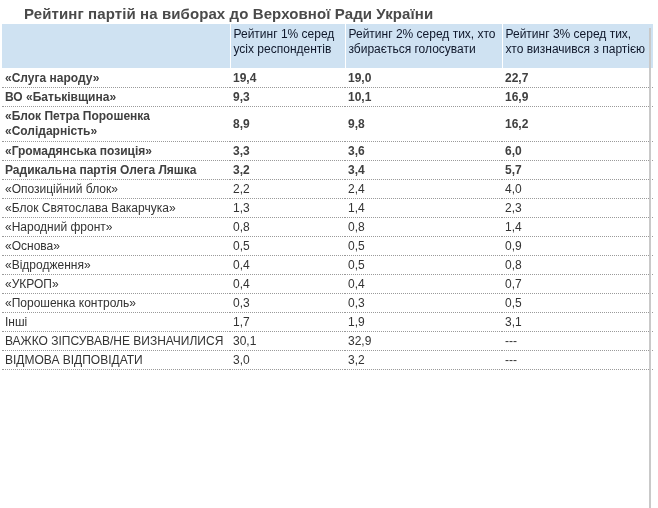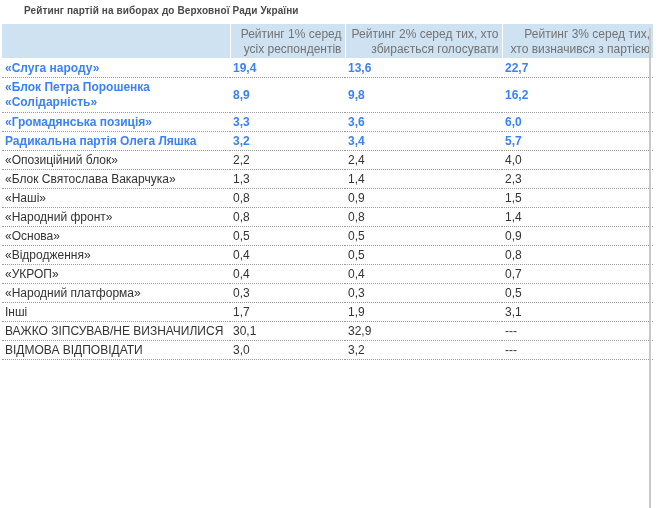--- a/index.html
+++ b/index.html
@@ -1,26 +1,26 @@
 <!DOCTYPE html>
 <html><head>
   <meta charset="utf-8">
   <style>
     html, body { margin: 0; padding: 0; background: #ffffff; }
     body { width: 658px; height: 508px; overflow: hidden; font-family: "Liberation Sans", sans-serif; color: #222; }
     .wrap { position: relative; width: 652px; padding-left: 2px; }
-    .title { font-family: "Liberation Sans", sans-serif; font-weight: bold; font-size: 10px; color: #4a4a4a; padding: 5px 0 0 22px; height: 24px; box-sizing: border-box; letter-spacing: 0.1px; }
+    .title { font-family: "Liberation Sans", sans-serif; font-weight: bold; font-size: 15px; color: #4a4a4a; padding: 5px 0 0 22px; height: 24px; box-sizing: border-box; letter-spacing: 0.1px; }
     .shadow { position: absolute; right: 3px; top: 28px; width: 2px; height: 480px; background: #c9c9c9; }
     table { border-collapse: collapse; width: 651px; table-layout: fixed; font-size: 12px; }
-    thead th { background: #cfe2f2; font-weight: normal; text-align: right; vertical-align: bottom; padding: 1px 3px 1px 3px; line-height: 15px; color: #737373; border-left: 1px solid #ffffff; height: 32px; }
+    thead th { background: #cfe2f2; font-weight: normal; text-align: left; vertical-align: bottom; padding: 1px 3px 11px 3px; line-height: 15px; color: #0f172a; border-left: 1px solid #ffffff; height: 32px; }
     thead th:first-child { border-left: none; }
     tbody td { padding: 0 3px; line-height: 15px; height: 18px; border-bottom: 1px dotted #9a9a9a; color: #333; vertical-align: middle; }
     tbody tr:first-child td { border-top: 1px solid #ffffff; }
     tbody tr.tall td { height: 34px; }
-    tbody tr.bold td { font-weight: bold; color: #3b82f6; }
+    tbody tr.bold td { font-weight: bold; color: #404040; }
     col.c0 { width: 228px; }
     col.c1 { width: 115px; }
     col.c2 { width: 157px; }
     col.c3 { width: 151px; }
   </style>
 </head>
 <body>
 
 <div class="wrap">
   <div class="title">Рейтинг партій на виборах до Верховної Ради України</div>
@@ -36,22 +36,28 @@
         <th></th>
         <th>Рейтинг 1% серед усіх респондентів</th>
         <th>Рейтинг 2% серед тих, хто збирається голосувати</th>
         <th>Рейтинг 3% серед тих, хто визначився з партією</th>
       </tr>
     </thead>
     <tbody id="tbody">
         <tr class="bold">
           <td>«Слуга народу»</td>
           <td>19,4</td>
-          <td>13,6</td>
+          <td>19,0</td>
           <td>22,7</td>
+        </tr>
+        <tr class="bold">
+          <td>ВО «Батьківщина»</td>
+          <td>9,3</td>
+          <td>10,1</td>
+          <td>16,9</td>
         </tr>
         <tr class="bold tall">
           <td>«Блок Петра Порошенка «Солідарність»</td>
           <td>8,9</td>
           <td>9,8</td>
           <td>16,2</td>
         </tr>
         <tr class="bold">
           <td>«Громадянська позиція»</td>
           <td>3,3</td>
@@ -70,26 +76,20 @@
           <td>2,4</td>
           <td>4,0</td>
         </tr>
         <tr>
           <td>«Блок Святослава Вакарчука»</td>
           <td>1,3</td>
           <td>1,4</td>
           <td>2,3</td>
         </tr>
         <tr>
-          <td>«Наші»</td>
-          <td>0,8</td>
-          <td>0,9</td>
-          <td>1,5</td>
-        </tr>
-        <tr>
           <td>«Народний фронт»</td>
           <td>0,8</td>
           <td>0,8</td>
           <td>1,4</td>
         </tr>
         <tr>
           <td>«Основа»</td>
           <td>0,5</td>
           <td>0,5</td>
           <td>0,9</td>
@@ -100,21 +100,21 @@
           <td>0,5</td>
           <td>0,8</td>
         </tr>
         <tr>
           <td>«УКРОП»</td>
           <td>0,4</td>
           <td>0,4</td>
           <td>0,7</td>
         </tr>
         <tr>
-          <td>«Народний платформа»</td>
+          <td>«Порошенка контроль»</td>
           <td>0,3</td>
           <td>0,3</td>
           <td>0,5</td>
         </tr>
         <tr>
           <td>Інші</td>
           <td>1,7</td>
           <td>1,9</td>
           <td>3,1</td>
         </tr>

